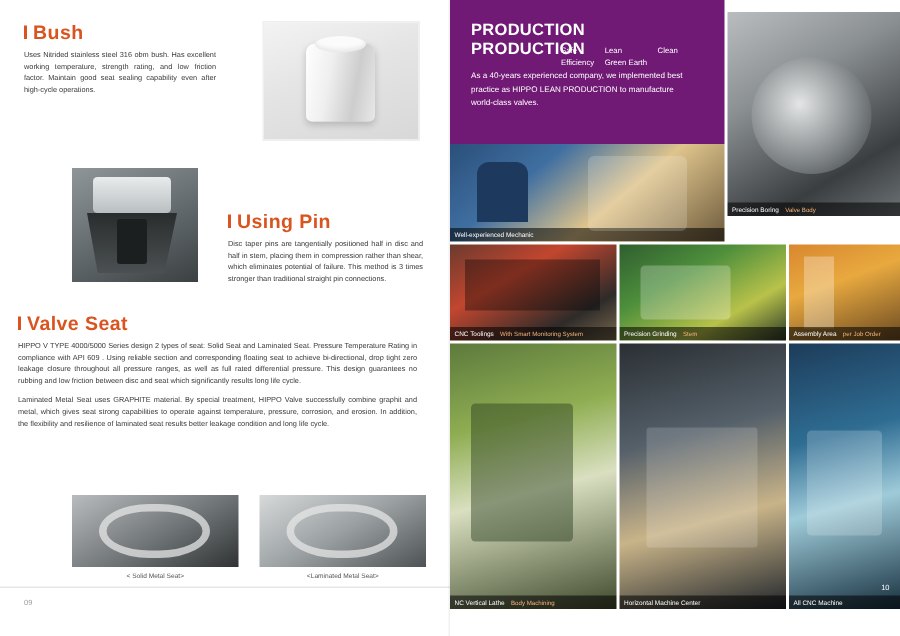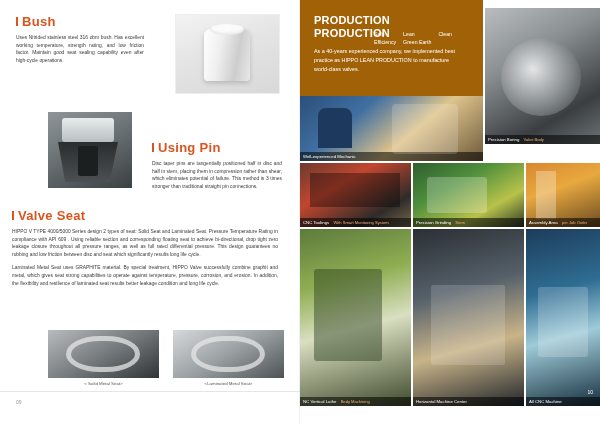--- a/index.html
+++ b/index.html
@@ -109,21 +109,21 @@
     position:absolute; left:16px; bottom:19px;
     font-size:5px; color:#9b9b9b;
   }
 
   
   .right {
     width:300px; height:424px; position:relative; background:#fff;
   }
   .orange-head {
     position:absolute; left:0; top:0; width:183px; height:96px;
-    background:#a16207;
+    background:#701a75;
     padding:14px 12px 0 14px;
   }
   .ph-title {
     color:#ffffff; font-size:11px; font-weight:bold; line-height:1.15;
     letter-spacing:.2px; margin:0;
   }
   .kw-row { display:flex; gap:7px; margin-top:9px; }
   .kw-col { display:flex; flex-direction:column; gap:2px; }
   .kw { color:#ffffff; font-size:5.2px; }
   .ph-desc {

